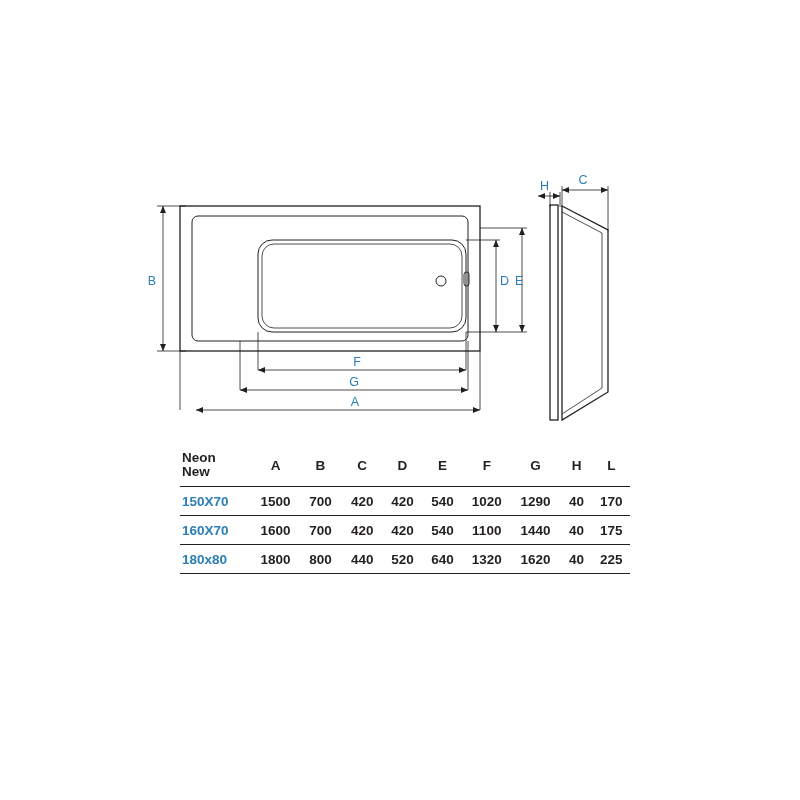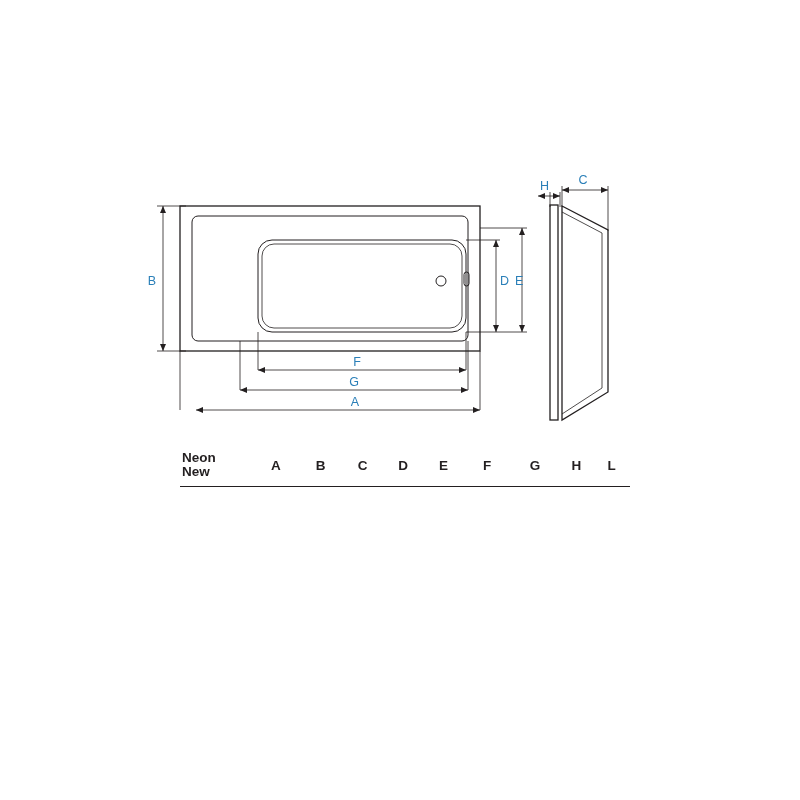--- a/index.html
+++ b/index.html
@@ -181,16 +181,52 @@
         <th class="col-c">C</th>
         <th class="col-d">D</th>
         <th class="col-e">E</th>
         <th class="col-f">F</th>
         <th class="col-g">G</th>
         <th class="col-h">H</th>
         <th class="col-l">L</th>
       </tr>
     </thead>
     <tbody>
+      <tr>
+        <td class="model-cell">150X70</td>
+        <td>1500</td>
+        <td>700</td>
+        <td>420</td>
+        <td>420</td>
+        <td>540</td>
+        <td>1020</td>
+        <td>1290</td>
+        <td>40</td>
+        <td>170</td>
+      </tr>
+      <tr>
+        <td class="model-cell">160X70</td>
+        <td>1600</td>
+        <td>700</td>
+        <td>420</td>
+        <td>420</td>
+        <td>540</td>
+        <td>1100</td>
+        <td>1440</td>
+        <td>40</td>
+        <td>175</td>
+      </tr>
+      <tr>
+        <td class="model-cell">180x80</td>
+        <td>1800</td>
+        <td>800</td>
+        <td>440</td>
+        <td>520</td>
+        <td>640</td>
+        <td>1320</td>
+        <td>1620</td>
+        <td>40</td>
+        <td>225</td>
+      </tr>
     </tbody>
   </table>
 
 </div>
 
 </body></html>

